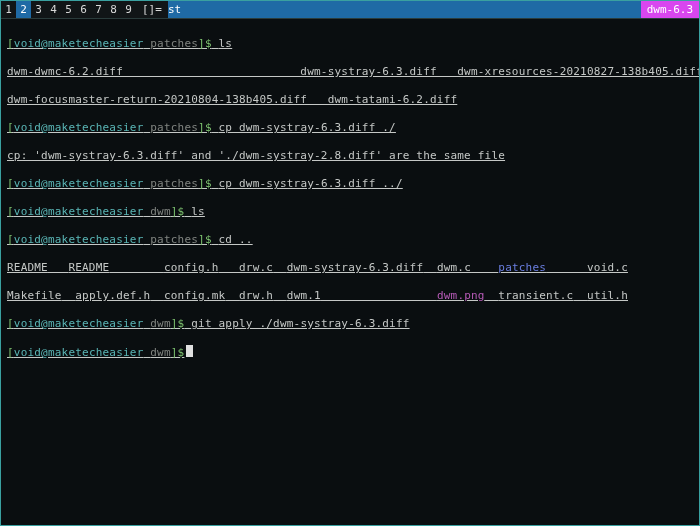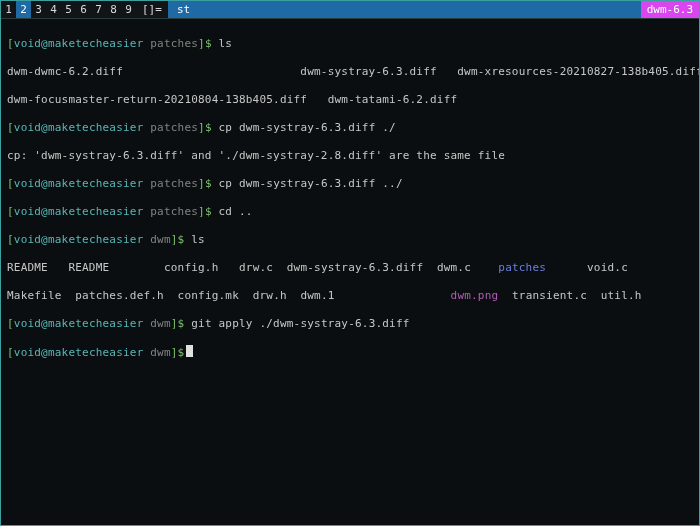--- a/index.html
+++ b/index.html
@@ -32,35 +32,36 @@
   .tag.active {
     background: #1f6aa5;
     color: #fff;
   }
   .layout {
     padding: 0 6px;
     cursor: pointer;
   }
   .title {
     flex: 1;
-    padding-left: 9px;
+    padding-left: 0;
     background: #1f6aa5;
     color: #fff;
   }
   .status {
     padding: 0 6px;
     background: #d946ef;
     color: #fff;
   }
   .term {
     padding: 4px 6px 6px 6px;
     white-space: pre;
     line-height: 14px;
     letter-spacing: 0.2px;
     cursor: text;
+    text-decoration: underline;
   }
   .term .line { min-height: 14px; }
   .c-green  { color: #7cc06e; }
   .c-cyan   { color: #5ab6b6; }
   .c-magenta{ color: #b65ab6; }
   .c-blue   { color: #6a7ee0; }
   .c-grey   { color: #808480; }
   .cursor {
     display: inline-block;
     width: 7px;
@@ -90,19 +91,19 @@
   <div class="status">dwm-6.3</div>
 </div>
 
 <div class="term">
 <div class="line"><span class="c-green">[</span><span class="c-cyan">void@maketecheasier</span> <span class="c-grey">patches</span><span class="c-green">]$</span> <span>ls</span></div>
 <div class="line">dwm-dwmc-6.2.diff                          dwm-systray-6.3.diff   dwm-xresources-20210827-138b405.diff</div>
 <div class="line">dwm-focusmaster-return-20210804-138b405.diff   dwm-tatami-6.2.diff</div>
 <div class="line"><span class="c-green">[</span><span class="c-cyan">void@maketecheasier</span> <span class="c-grey">patches</span><span class="c-green">]$</span> <span>cp dwm-systray-6.3.diff ./</span></div>
 <div class="line">cp: 'dwm-systray-6.3.diff' and './dwm-systray-2.8.diff' are the same file</div>
 <div class="line"><span class="c-green">[</span><span class="c-cyan">void@maketecheasier</span> <span class="c-grey">patches</span><span class="c-green">]$</span> <span>cp dwm-systray-6.3.diff ../</span></div>
+<div class="line"><span class="c-green">[</span><span class="c-cyan">void@maketecheasier</span> <span class="c-grey">dwm</span><span class="c-green">]$</span> <span>ls</span></div>
 <div class="line"><span class="c-green">[</span><span class="c-cyan">void@maketecheasier</span> <span class="c-grey">patches</span><span class="c-green">]$</span> <span>cd ..</span></div>
-<div class="line"><span class="c-green">[</span><span class="c-cyan">void@maketecheasier</span> <span class="c-grey">dwm</span><span class="c-green">]$</span> <span>ls</span></div>
 <div class="line"><span>README</span>   <span>README</span>        <span>config.h</span>   <span>drw.c</span>  <span>dwm-systray-6.3.diff</span>  <span>dwm.c</span>    <span class="c-blue">patches</span>      <span>void.c</span></div>
-<div class="line"><span>Makefile</span>  <span>patches.def.h</span>  <span>config.mk</span>  <span>drw.h</span>  <span>dwm.1</span>                 <span class="c-magenta">dwm.png</span>  <span>transient.c</span>  <span>util.h</span></div>
+<div class="line"><span>Makefile</span>  <span>apply.def.h</span>  <span>config.mk</span>  <span>drw.h</span>  <span>dwm.1</span>                 <span class="c-magenta">dwm.png</span>  <span>transient.c</span>  <span>util.h</span></div>
 <div class="line"><span class="c-green">[</span><span class="c-cyan">void@maketecheasier</span> <span class="c-grey">dwm</span><span class="c-green">]$</span> <span>git apply ./dwm-systray-6.3.diff</span></div>
 <div class="line"><span class="c-green">[</span><span class="c-cyan">void@maketecheasier</span> <span class="c-grey">dwm</span><span class="c-green">]$</span><span class="cursor"></span></div>
 </div>
 
 </body></html>

